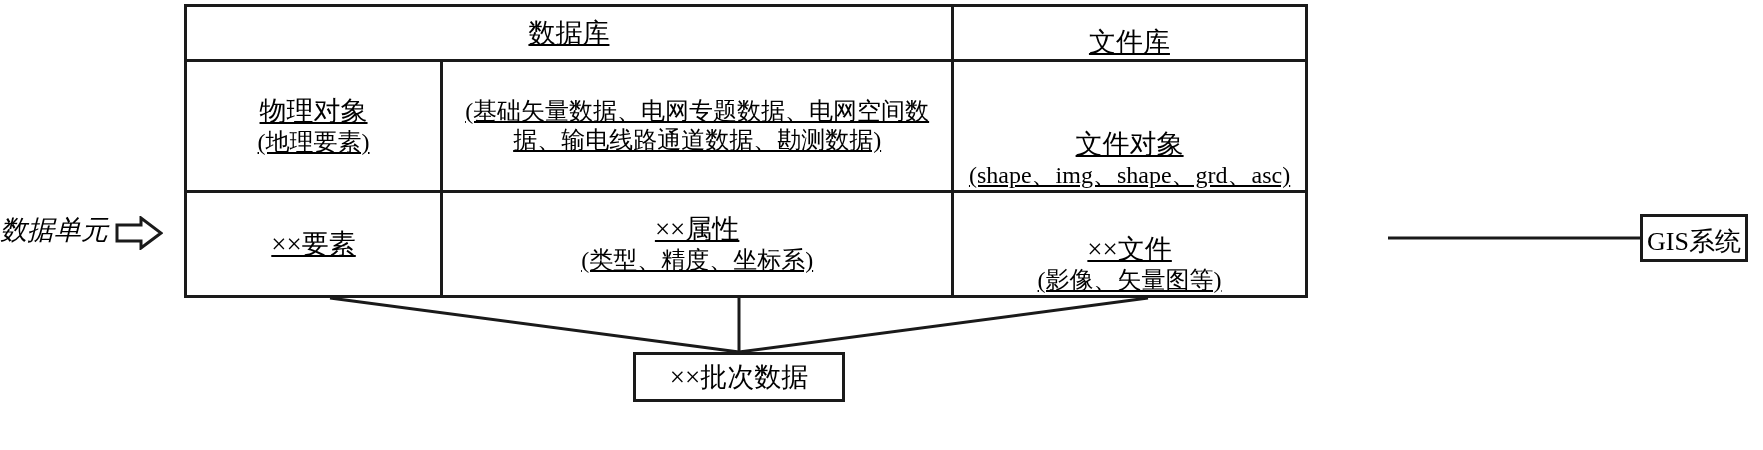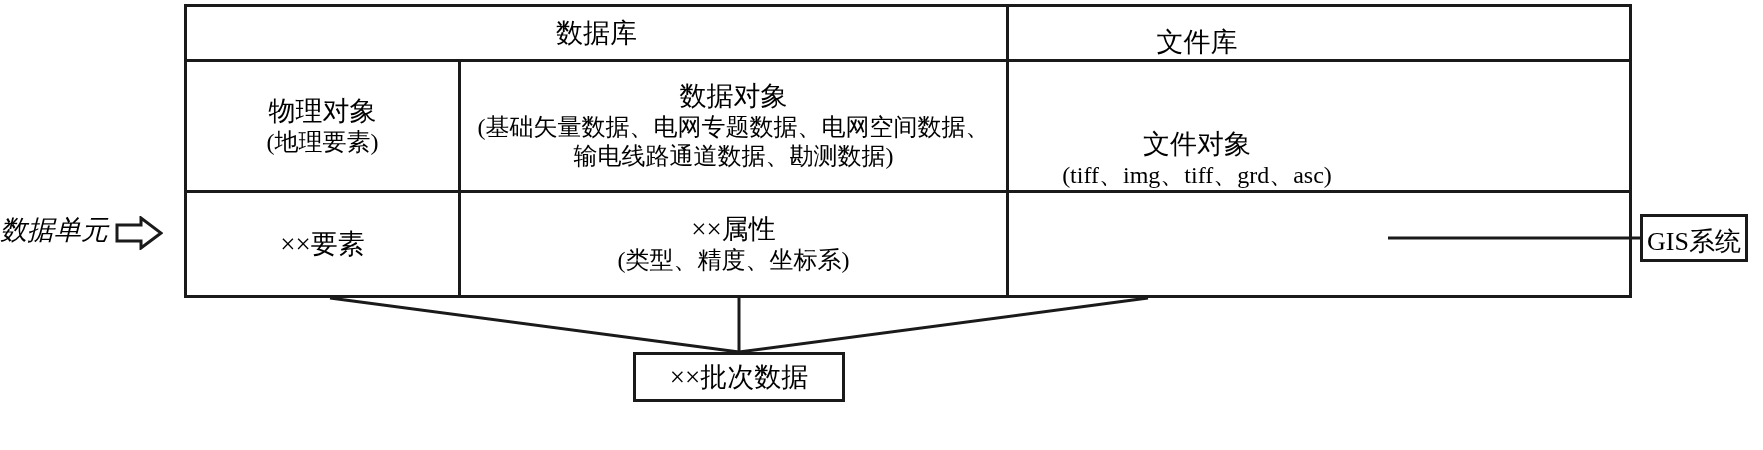--- a/index.html
+++ b/index.html
@@ -22,26 +22,27 @@
     top: 0;
     width: 1763px;
     height: 450px;
   }
 
   
   .table {
     position: absolute;
     left: 184px;
     top: 4px;
-    width: 1448px;
+    width: 1124px;
     height: 294px;
     border: 3px solid #1a1a1a;
     box-sizing: border-box;
     display: flex;
     flex-direction: column;
+    text-decoration: underline;
   }
   .trow {
     display: flex;
     box-sizing: border-box;
   }
   .trow.r1 { height: 52px; }
   .trow.r2 { height: 134px; border-top: 3px solid #1a1a1a; border-bottom: 3px solid #1a1a1a; }
   .trow.r3 { height: 102px; }
 
   .cell {
@@ -165,37 +166,40 @@
         <span>文件库</span>
       </div>
     </div>
 
     <div class="trow r2">
       <div class="cell c-a vb">
         <div class="big">物理对象</div>
         <div class="sub">(地理要素)</div>
       </div>
       <div class="cell c-b vb">
-        <div class="big">数据对象</div>
         <div class="sub">(基础矢量数据、电网专题数据、电网空间数据、输电线路通道数据、勘测数据)</div>
       </div>
       <div class="cell c-c">
         <div class="big">文件对象</div>
-        <div class="sub lat">(tiff、img、tiff、grd、asc)</div>
+        <div class="sub lat">(shape、img、shape、grd、asc)</div>
       </div>
     </div>
 
     <div class="trow r3">
       <div class="cell c-a vb">
         <div class="big">××要素</div>
       </div>
       <div class="cell c-b vb">
         <div class="big">××属性</div>
         <div class="sub">(类型、精度、坐标系)</div>
       </div>
+      <div class="cell c-c">
+        <div class="big">××文件</div>
+        <div class="sub">(影像、矢量图等)</div>
+      </div>
     </div>
 
   </div>
 
   <div class="gis-box">
     <span>GIS系统</span>
   </div>
 
 
   <div class="batch-box">

